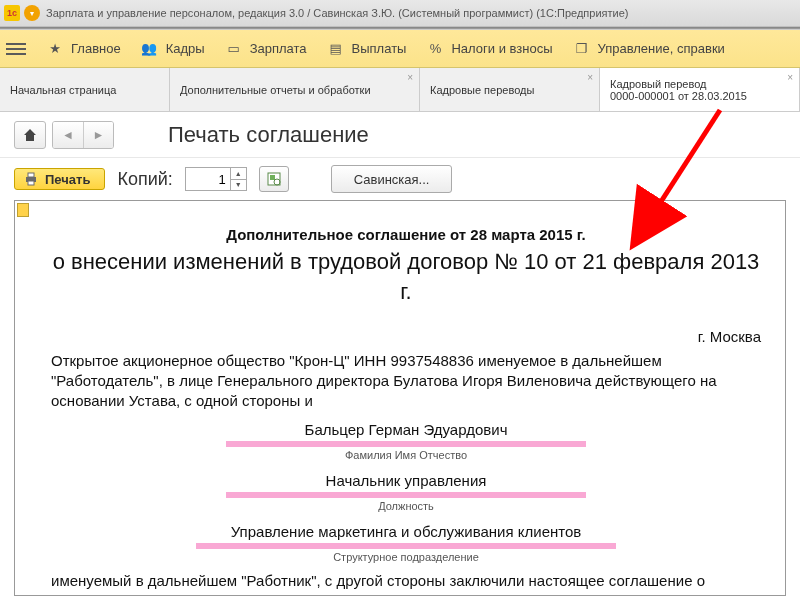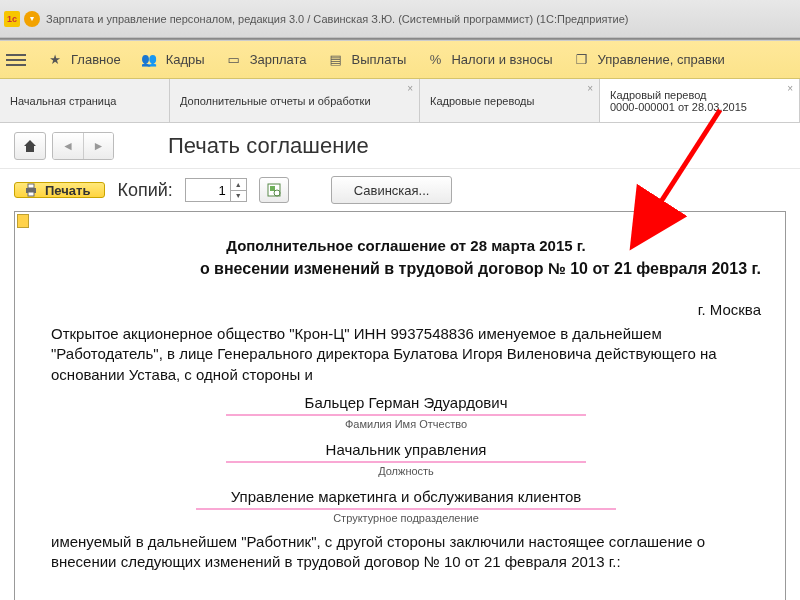--- a/index.html
+++ b/index.html
@@ -1,18 +1,18 @@
 <!DOCTYPE html>
 <html><head>
 <meta charset="utf-8">
 <style>
   * { box-sizing: border-box; margin: 0; padding: 0; }
   body { font-family: Arial, sans-serif; font-size: 12px; background: #fff; width: 800px; height: 600px; overflow: hidden; position: relative; }
 
-  .titlebar { height: 38px; background: linear-gradient(#e8e8e8,#d9d9d9); border-bottom: 1px solid #bfbfbf; display:flex; align-items:center; padding-left:4px; color:#555; font-size:11px; }
+  .titlebar { height: 27px; background: linear-gradient(#e8e8e8,#d9d9d9); border-bottom: 1px solid #bfbfbf; display:flex; align-items:center; padding-left:4px; color:#555; font-size:11px; }
   .titlebar .logo { width:16px; height:16px; background:#f7c600; border-radius:2px; margin-right:4px; display:flex; align-items:center; justify-content:center; color:#c33; font-size:9px; font-weight:bold;}
   .titlebar .dd { width:16px; height:16px; background:#f2a200; border-radius:50%; margin-right:6px; display:flex; align-items:center; justify-content:center; color:#fff; font-size:8px;}
   .sep-line { height:3px; background:#999; border-top:1px solid #888; border-bottom:1px solid #ccc;}
 
   .menubar { height:38px; background:linear-gradient(#ffe89a,#fbe38a); border-bottom:1px solid #d5c46c; display:flex; align-items:center; padding:0 6px; gap:20px; }
   .menubar .burger { width:20px; display:flex; flex-direction:column; gap:3px; cursor:pointer; }
   .menubar .burger span{ height:2px; background:#5a5a5a;}
   .menubar .item { display:flex; align-items:center; gap:7px; color:#444; font-size:13px; cursor:pointer; }
   .menubar .ic { width:18px; height:16px; display:flex; align-items:center; justify-content:center; color:#555; font-size:13px;}
 
@@ -22,41 +22,41 @@
   .tabbar .tab.active { background:#fff; }
 
   .toolbar1 { height:46px; display:flex; align-items:center; padding:0 14px; gap:6px; border-bottom:1px solid #e8e8e8;}
   .btn-square { width:32px; height:28px; border:1px solid #bbb; border-radius:3px; background:linear-gradient(#fff,#ececec); display:flex; align-items:center; justify-content:center; color:#555; font-size:14px; cursor:pointer;}
   .nav-grp { display:flex; border:1px solid #bbb; border-radius:3px; overflow:hidden;}
   .nav-grp .half{ width:30px; height:26px; display:flex; align-items:center; justify-content:center; color:#999; background:linear-gradient(#fff,#ececec);}
   .nav-grp .half+.half{ border-left:1px solid #ccc;}
   .page-title { font-size:22px; color:#333; margin-left:48px; font-weight:normal;}
 
   .toolbar2 { height:42px; display:flex; align-items:center; padding:0 14px; gap:12px; }
-  .print-btn { height:16px; padding:0 14px 0 8px; border:1px solid #c9a400; border-radius:3px; background:linear-gradient(#ffe87a,#ffd43f); display:flex; align-items:center; gap:6px; font-size:13px; color:#333; cursor:pointer; font-weight:bold;}
+  .print-btn { height:22px; padding:0 14px 0 8px; border:1px solid #c9a400; border-radius:3px; background:linear-gradient(#ffe87a,#ffd43f); display:flex; align-items:center; gap:6px; font-size:13px; color:#333; cursor:pointer; font-weight:bold;}
   .print-btn .ic{ width:16px;height:16px;display:flex;align-items:center;justify-content:center;}
   .label { font-size:18px; color:#333;}
   .spinner { display:flex; align-items:center;}
   .spinner input{ width:46px; height:24px; border:1px solid #aaa; text-align:right; padding-right:4px; font-size:13px;}
   .spinner .arrows{ width:16px; height:24px; border:1px solid #aaa; border-left:none; display:flex; flex-direction:column;}
   .spinner .arrows span{ flex:1; display:flex; align-items:center; justify-content:center; font-size:7px; color:#555; border-bottom:1px solid #aaa;}
   .spinner .arrows span:last-child{border-bottom:none;}
   .ico-btn { width:30px; height:26px; border:1px solid #aaa; border-radius:3px; background:linear-gradient(#fff,#ececec); display:flex; align-items:center; justify-content:center; cursor:pointer;}
   .ico-btn svg{width:16px;height:16px;}
   .std-btn { height:28px; padding:0 22px; border:1px solid #aaa; border-radius:3px; background:linear-gradient(#fff,#ececec); font-size:13px; color:#333; cursor:pointer;}
 
   .doc-wrap { margin:0 14px; border:1px solid #999; height:396px; overflow:hidden; position:relative;}
   .doc-inner { padding:12px 24px 0 36px; font-size:15px; color:#111; line-height:1.35;}
   .row-marker{ position:absolute; left:2px; top:2px; width:12px; height:14px; background:#ffd24a; border:1px solid #bfa030;}
   .doc-title { text-align:center; font-weight:bold; font-size:15px; margin:12px 0 2px;}
-  .doc-title2 { text-align:right; font-weight:bold; font-size:16px; margin-bottom:20px;}
+  .doc-title2 { text-align:center; font-weight:normal; font-size:22px; margin-bottom:20px;}
   .city { margin:6px 0 4px;text-align:right;}
   .para { margin-bottom:4px;}
   .centered { text-align:center; margin-top:8px;}
-  .underlabel { text-align:center; font-size:11px; color:#555; border-top:2px solid #f9a8d4; width:360px; margin:1px auto 6px auto; padding-top:1px;}
+  .underlabel { text-align:center; font-size:11px; color:#555; border-top:6px solid #f9a8d4; width:360px; margin:1px auto 6px auto; padding-top:1px;}
 
   .arrow-overlay{ position:absolute; left:0; top:0; pointer-events:none;}
 </style>
 </head>
 <body>
 
 <div class="titlebar">
   <div class="logo">1c</div>
   <div class="dd">▾</div>
   <span>Зарплата и управление персоналом, редакция 3.0 / Савинская З.Ю. (Системный программист)  (1С:Предприятие)</span>

